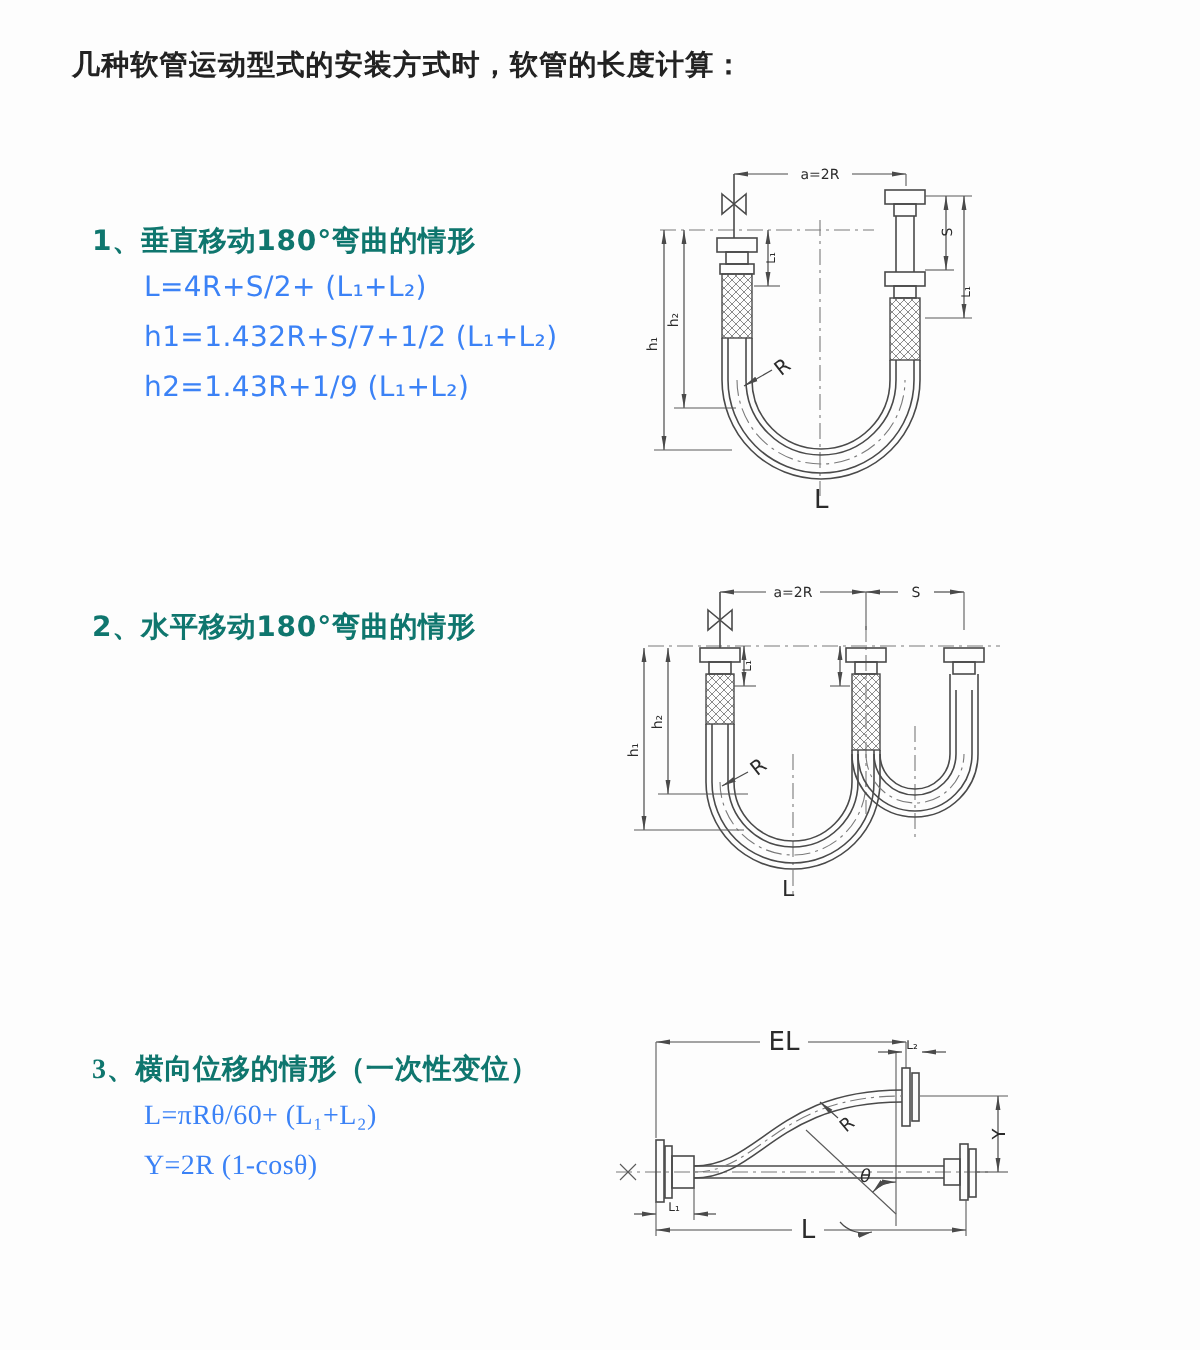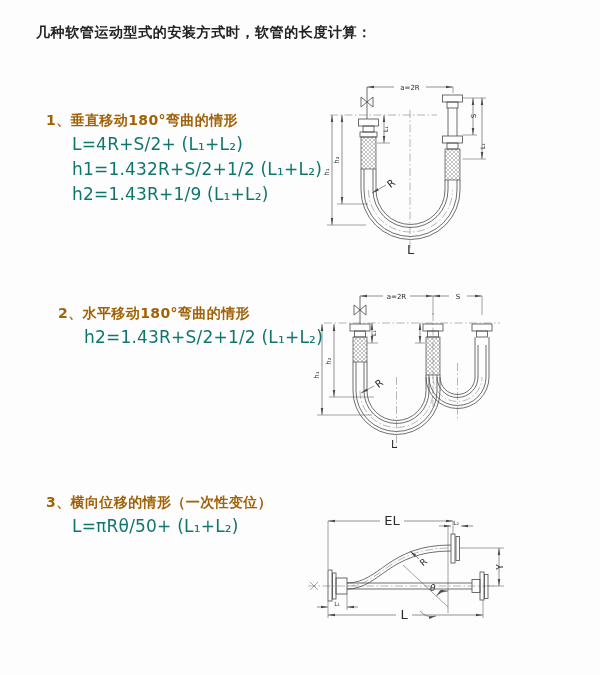--- a/index.html
+++ b/index.html
@@ -7,28 +7,28 @@
     width:600px;height:675px;background:#fdfdfd;
     font-family:"DejaVu Sans","Liberation Sans",sans-serif;
     color:#1f1f1f;
   }
   .page{position:relative;width:600px;height:675px;overflow:hidden;background:#fdfdfd;}
   .title{
     position:absolute;left:36px;top:24px;
     font-size:14px;font-weight:bold;letter-spacing:0.6px;color:#222;
   }
   .sec{position:absolute;left:46px;}
-  .sec-heading{font-size:14px;font-weight:bold;letter-spacing:0.4px;height:20px;color:#a16207;}
+  .sec-heading{font-size:14px;font-weight:bold;letter-spacing:0.4px;height:20px;color:#0f766e;}
   .formula{
     margin-left:26px;height:25px;line-height:25px;
-    font-size:17px;color:#0f766e;letter-spacing:0.2px;white-space:nowrap;
+    font-size:14px;color:#3b82f6;letter-spacing:0.2px;white-space:nowrap;
   }
   #sec1{top:112px;}
-  #sec2{top:305px;margin-left:12px;}
-  #sec3{top:494px;}
+  #sec2{top:305px;}
+  #sec3{top:526px;font-family:Liberation Serif, serif;}
   .diag{position:absolute;}
   #d1{left:310px;top:72px;}
   #d2{left:310px;top:285px;}
   #d3{left:300px;top:505px;}
   svg .ln{stroke:#4a4a4a;stroke-width:0.8;fill:none;}
   svg .thin{stroke:#5a5a5a;stroke-width:0.55;fill:none;}
   svg .dim{stroke:#4a4a4a;stroke-width:0.6;fill:none;}
   svg .cl{stroke:#7a7a7a;stroke-width:0.55;fill:none;stroke-dasharray:8 2.5 1.5 2.5;}
   svg .braid{stroke:#4a4a4a;stroke-width:0.7;}
   svg text{fill:#2b2b2b;}
@@ -42,32 +42,32 @@
 </head>
 <body>
 
 <div class="page">
 
   <div class="title">几种软管运动型式的安装方式时，软管的长度计算：</div>
 
   <div class="sec" id="sec1">
     <div class="sec-heading">1、垂直移动180°弯曲的情形</div>
     <div class="formula">L=4R+S/2+ (L₁+L₂)</div>
-    <div class="formula">h1=1.432R+S/2+1/2 (L₁+L₂)</div>
+    <div class="formula">h1=1.432R+S/7+1/2 (L₁+L₂)</div>
     <div class="formula">h2=1.43R+1/9 (L₁+L₂)</div>
   </div>
 
   <div class="sec" id="sec2">
     <div class="sec-heading">2、水平移动180°弯曲的情形</div>
-    <div class="formula">h2=1.43R+S/2+1/2 (L₁+L₂)</div>
   </div>
 
   <div class="sec" id="sec3">
     <div class="sec-heading">3、横向位移的情形（一次性变位）</div>
-    <div class="formula">L=πRθ/50+ (L₁+L₂)</div>
+    <div class="formula">L=πRθ/60+ (L₁+L₂)</div>
+    <div class="formula">Y=2R (1-cosθ)</div>
   </div>
 
   <svg class="diag" id="d1" width="290" height="198" viewBox="0 0 290 198">
     <defs>
       <marker id="m1" viewBox="0 0 12 6" refX="12" refY="3" markerWidth="12" markerHeight="6" orient="auto-start-reverse">
         <path d="M12,3 L0,0.9 L0,5.1 Z" fill="#4a4a4a"></path>
       </marker>
       <pattern id="p1" width="4" height="4" patternUnits="userSpaceOnUse">
         <path d="M0,4 L4,0 M0,0 L4,4" stroke="#8a8a8a" stroke-width="0.5"></path>
       </pattern>

